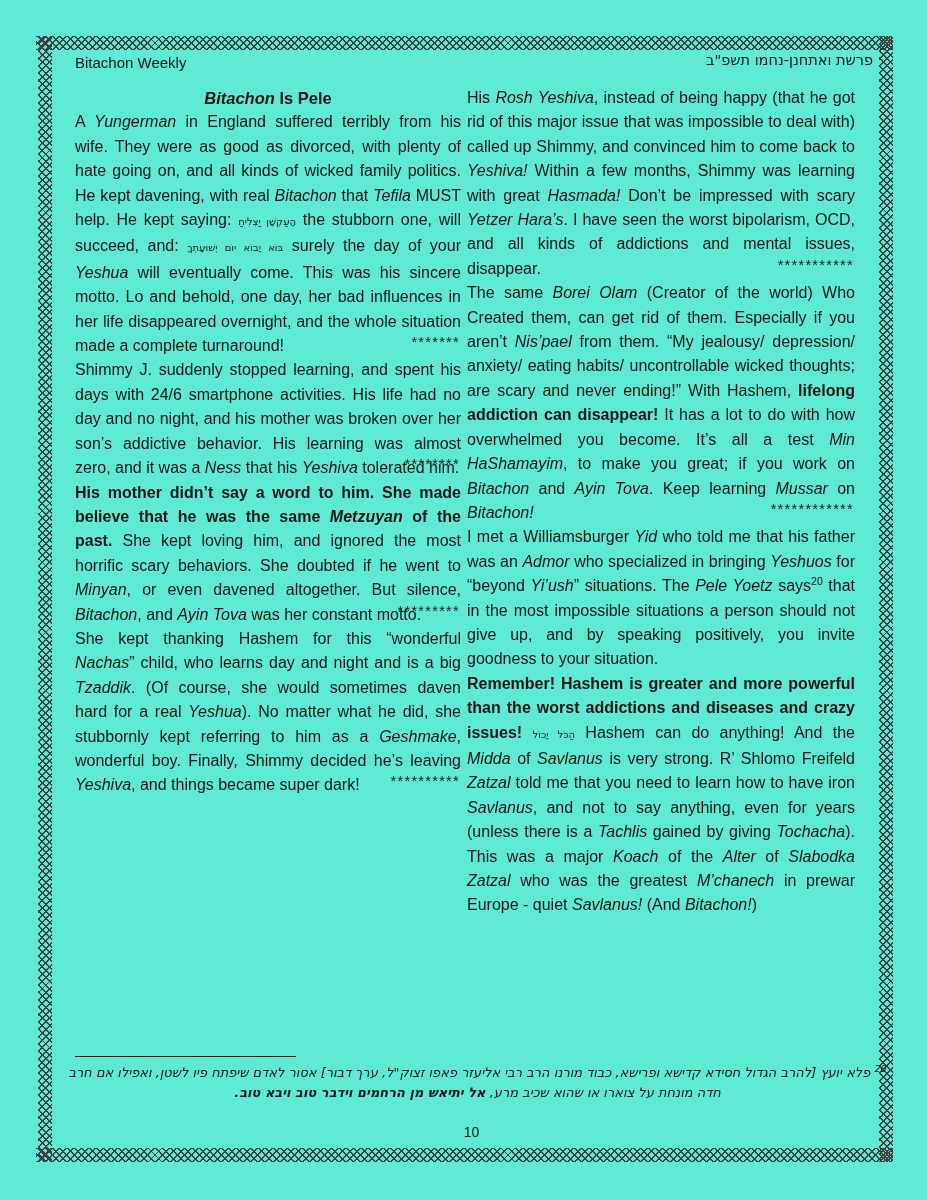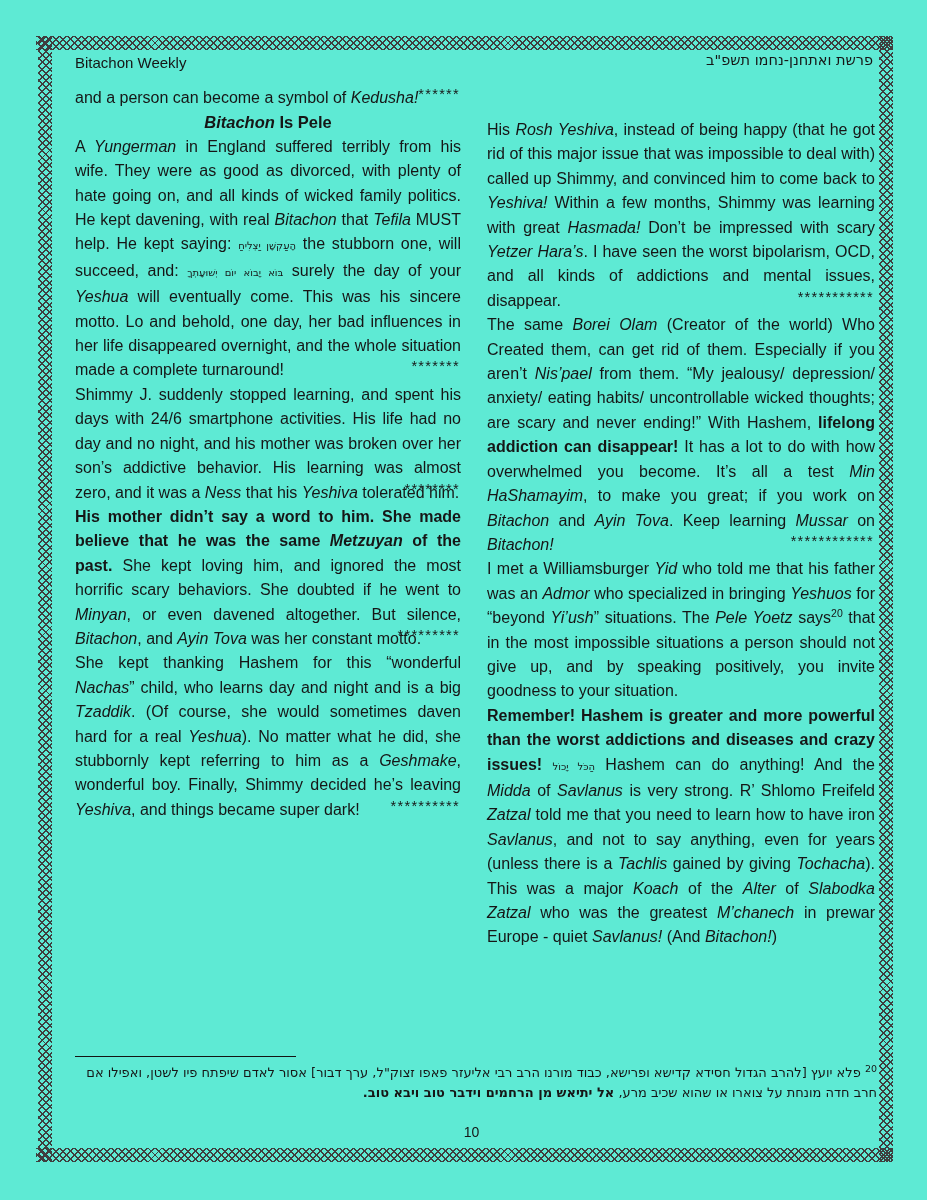--- a/index.html
+++ b/index.html
@@ -15,52 +15,51 @@
   .b-bottom{left:36px;right:34px;bottom:38px;height:14px;}
   .b-left{left:38px;top:36px;bottom:38px;width:14px;}
   .b-right{right:34px;top:36px;bottom:38px;width:14px;}
 
   .header-left{position:absolute;left:75px;top:54px;font-size:15px;}
   .header-right{position:absolute;right:54px;top:52px;font-size:14.5px;direction:rtl;
                 font-family:"DejaVu Sans",sans-serif;}
 
   .col{position:absolute;top:86px;font-size:16px;line-height:24.4px;text-align:justify;}
   .col-left{left:75px;width:386px;}
-  .col-right{left:487px;width:388px;margin-top:32px;}
+  .col-right{left:467px;width:388px;}
 
   p.para{margin:0;position:relative;}
   p.heading{margin:0;text-align:center;font-weight:700;font-size:16.5px;}
   .it{font-style:italic;}
   .bd{font-weight:700;}
   .bi{font-weight:700;font-style:italic;}
   .hb{font-family:"DejaVu Sans",sans-serif;font-size:10px;direction:rtl;unicode-bidi:isolate;}
   .sup{vertical-align:super;font-size:10.5px;line-height:0;}
   .stars{position:absolute;right:1px;bottom:4px;font-size:14.5px;letter-spacing:1.3px;white-space:nowrap;}
 
   .fn-rule{position:absolute;left:75px;top:1056px;width:221px;border-top:1.6px solid #141414;}
-  .footnote{position:absolute;left:62px;right:50px;top:1063px;direction:rtl;
-            font-family:"DejaVu Sans",sans-serif;font-size:13px;line-height:20px;}
+  .footnote{position:absolute;left:62px;right:34px;top:1063px;direction:rtl;text-align:center;
+            font-family:"DejaVu Sans",sans-serif;font-size:13px;line-height:20px;font-style:italic;}
   .footnote .sup{font-size:9.5px;}
   .page-num{position:absolute;left:0;right:0;top:1124px;text-align:center;font-size:14px;margin-left:16px;}
 </style>
 </head>
 <body>
 
 <div class="page">
 
   <div class="lat b-top"></div>
   <div class="lat b-bottom"></div>
   <div class="lat b-left"></div>
   <div class="lat b-right"></div>
 
   <div class="header-left">Bitachon Weekly</div>
   <div class="header-right">פרשת ואתחנן-נחמו תשפ"ב</div>
 
   <div class="col col-left">
-      <p class="para"><span>and a person can become a symbol of </span><span class="it">Kedusha!</span><span class="stars">******</span></p>
       <p class="heading"><span class="bi">Bitachon</span><span class="bd"> Is Pele</span></p>
       <p class="para"><span>A </span><span class="it">Yungerman</span><span> in England suffered terribly from his wife. They were as good as divorced, with plenty of hate going on, and all kinds of wicked family politics. He kept davening, with real </span><span class="it">Bitachon</span><span> that </span><span class="it">Tefila</span><span> MUST help. He kept saying: </span><span class="hb">הָעַקְשָׁן יַצְלִיחַ</span><span> the stubborn one, will succeed, and: </span><span class="hb">בּוֹא יָבוֹא יוֹם יְשׁוּעָתְךָ</span><span> surely the day of your </span><span class="it">Yeshua</span><span> will eventually come. This was his sincere motto. Lo and behold, one day, her bad influences in her life disappeared overnight, and the whole situation made a complete turnaround!</span><span class="stars">*******</span></p>
       <p class="para"><span>Shimmy J. suddenly stopped learning, and spent his days with 24/6 smartphone activities. His life had no day and no night, and his mother was broken over her son’s addictive behavior. His learning was almost zero, and it was a </span><span class="it">Ness</span><span> that his </span><span class="it">Yeshiva</span><span> tolerated him.</span><span class="stars">********</span></p>
       <p class="para"><span class="bd">His mother didn’t say a word to him. She made believe that he was the same </span><span class="bi">Metzuyan</span><span class="bd"> of the past.</span><span> She kept loving him, and ignored the most horrific scary behaviors. She doubted if he went to </span><span class="it">Minyan</span><span>, or even davened altogether. But silence, </span><span class="it">Bitachon</span><span>, and </span><span class="it">Ayin Tova</span><span> was her constant motto.</span><span class="stars">*********</span></p>
       <p class="para"><span>She kept thanking Hashem for this “wonderful </span><span class="it">Nachas</span><span>” child, who learns day and night and is a big </span><span class="it">Tzaddik</span><span>. (Of course, she would sometimes daven hard for a real </span><span class="it">Yeshua</span><span>). No matter what he did, she stubbornly kept referring to him as a </span><span class="it">Geshmake</span><span>, wonderful boy. Finally, Shimmy decided he’s leaving </span><span class="it">Yeshiva</span><span>, and things became super dark!</span><span class="stars">**********</span></p>
     </div>
   <div class="col col-right">
       <p class="para"><span>His </span><span class="it">Rosh Yeshiva</span><span>, instead of being happy (that he got rid of this major issue that was impossible to deal with) called up Shimmy, and convinced him to come back to </span><span class="it">Yeshiva!</span><span> Within a few months, Shimmy was learning with great </span><span class="it">Hasmada!</span><span> Don’t be impressed with scary </span><span class="it">Yetzer Hara’s</span><span>. I have seen the worst bipolarism, OCD, and all kinds of addictions and mental issues, disappear.</span><span class="stars">***********</span></p>
       <p class="para"><span>The same </span><span class="it">Borei Olam</span><span> (Creator of the world) Who Created them, can get rid of them. Especially if you aren’t </span><span class="it">Nis’pael</span><span> from them. “My jealousy/ depression/ anxiety/ eating habits/ uncontrollable wicked thoughts; are scary and never ending!” With Hashem, </span><span class="bd">lifelong addiction can disappear!</span><span> It has a lot to do with how overwhelmed you become. It’s all a test </span><span class="it">Min HaShamayim</span><span>, to make you great; if you work on </span><span class="it">Bitachon</span><span> and </span><span class="it">Ayin Tova</span><span>. Keep learning </span><span class="it">Mussar</span><span> on </span><span class="it">Bitachon!</span><span class="stars">************</span></p>
       <p class="para"><span>I met a Williamsburger </span><span class="it">Yid</span><span> who told me that his father was an </span><span class="it">Admor</span><span> who specialized in bringing </span><span class="it">Yeshuos</span><span> for “beyond </span><span class="it">Yi’ush</span><span>” situations. The </span><span class="it">Pele Yoetz</span><span> says</span><span class="sup">20</span><span> that in the most impossible situations a person should not give up, and by speaking positively, you invite goodness to your situation.</span></p>

